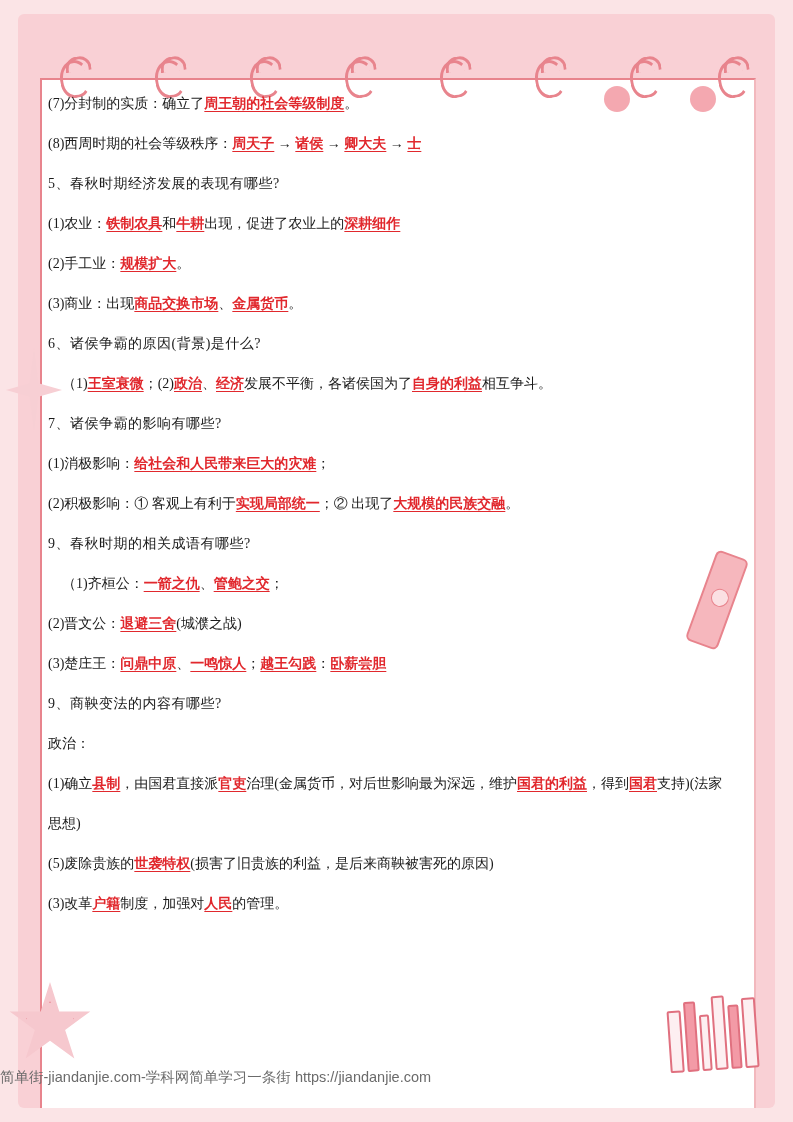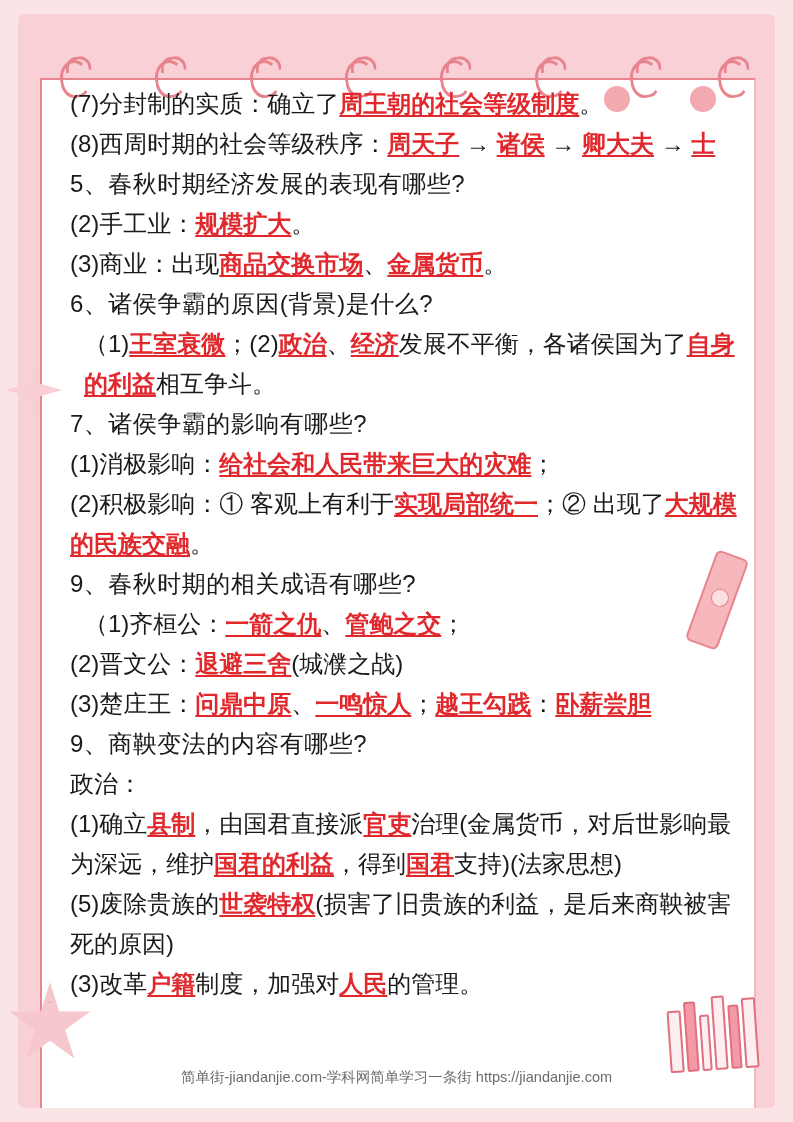--- a/index.html
+++ b/index.html
@@ -108,37 +108,37 @@
   }
   .books span {
     display: block;
     border: 2px solid #e0707f;
     border-radius: 2px;
   }
 
   
   #content {
     position: absolute;
-    left: 70px; top: 84px;
+    left: 48px; top: 84px;
     width: 680px;
-    font-size: 24px;
+    font-size: 14px;
     line-height: 40px;
     color: #1a1a1a;
-    font-family: Liberation Sans, sans-serif;
+    font-family: Liberation Serif, serif;
   }
   .line { white-space: normal; }
   .ru { color: #e1282d; text-decoration: underline; text-decoration-color: #e1282d; text-underline-offset: 3px; font-weight: bold; }
   .q { letter-spacing: 0.5px; }
   .indent { padding-left: 14px; }
 
   #footer {
     position: absolute;
     left: 0; right: 0;
     top: 1068px;
-    text-align: center;
+    text-align: left;
     font-size: 14.5px;
     color: #6b6b6b;
     font-family: "Liberation Sans", sans-serif;
   }
 </style>
 </head>
 <body>
 
 <div id="page-frame"></div>
 
@@ -176,20 +176,23 @@
   </div>
 
   <div class="line">
     <span>(8)西周时期的社会等级秩序：</span><span class="ru">周天子</span><span> → </span><span class="ru">诸侯</span><span> → </span><span class="ru">卿大夫</span><span> → </span><span class="ru">士</span>
   </div>
 
   <div class="line q">
     <span>5、春秋时期经济发展的表现有哪些?</span>
   </div>
 
+  <div class="line">
+    <span>(1)农业：</span><span class="ru">铁制农具</span><span>和</span><span class="ru">牛耕</span><span>出现，促进了农业上的</span><span class="ru">深耕细作</span>
+  </div>
 
   <div class="line">
     <span>(2)手工业：</span><span class="ru">规模扩大</span><span>。</span>
   </div>
 
   <div class="line">
     <span>(3)商业：出现</span><span class="ru">商品交换市场</span><span>、</span><span class="ru">金属货币</span><span>。</span>
   </div>
 
   <div class="line q">

